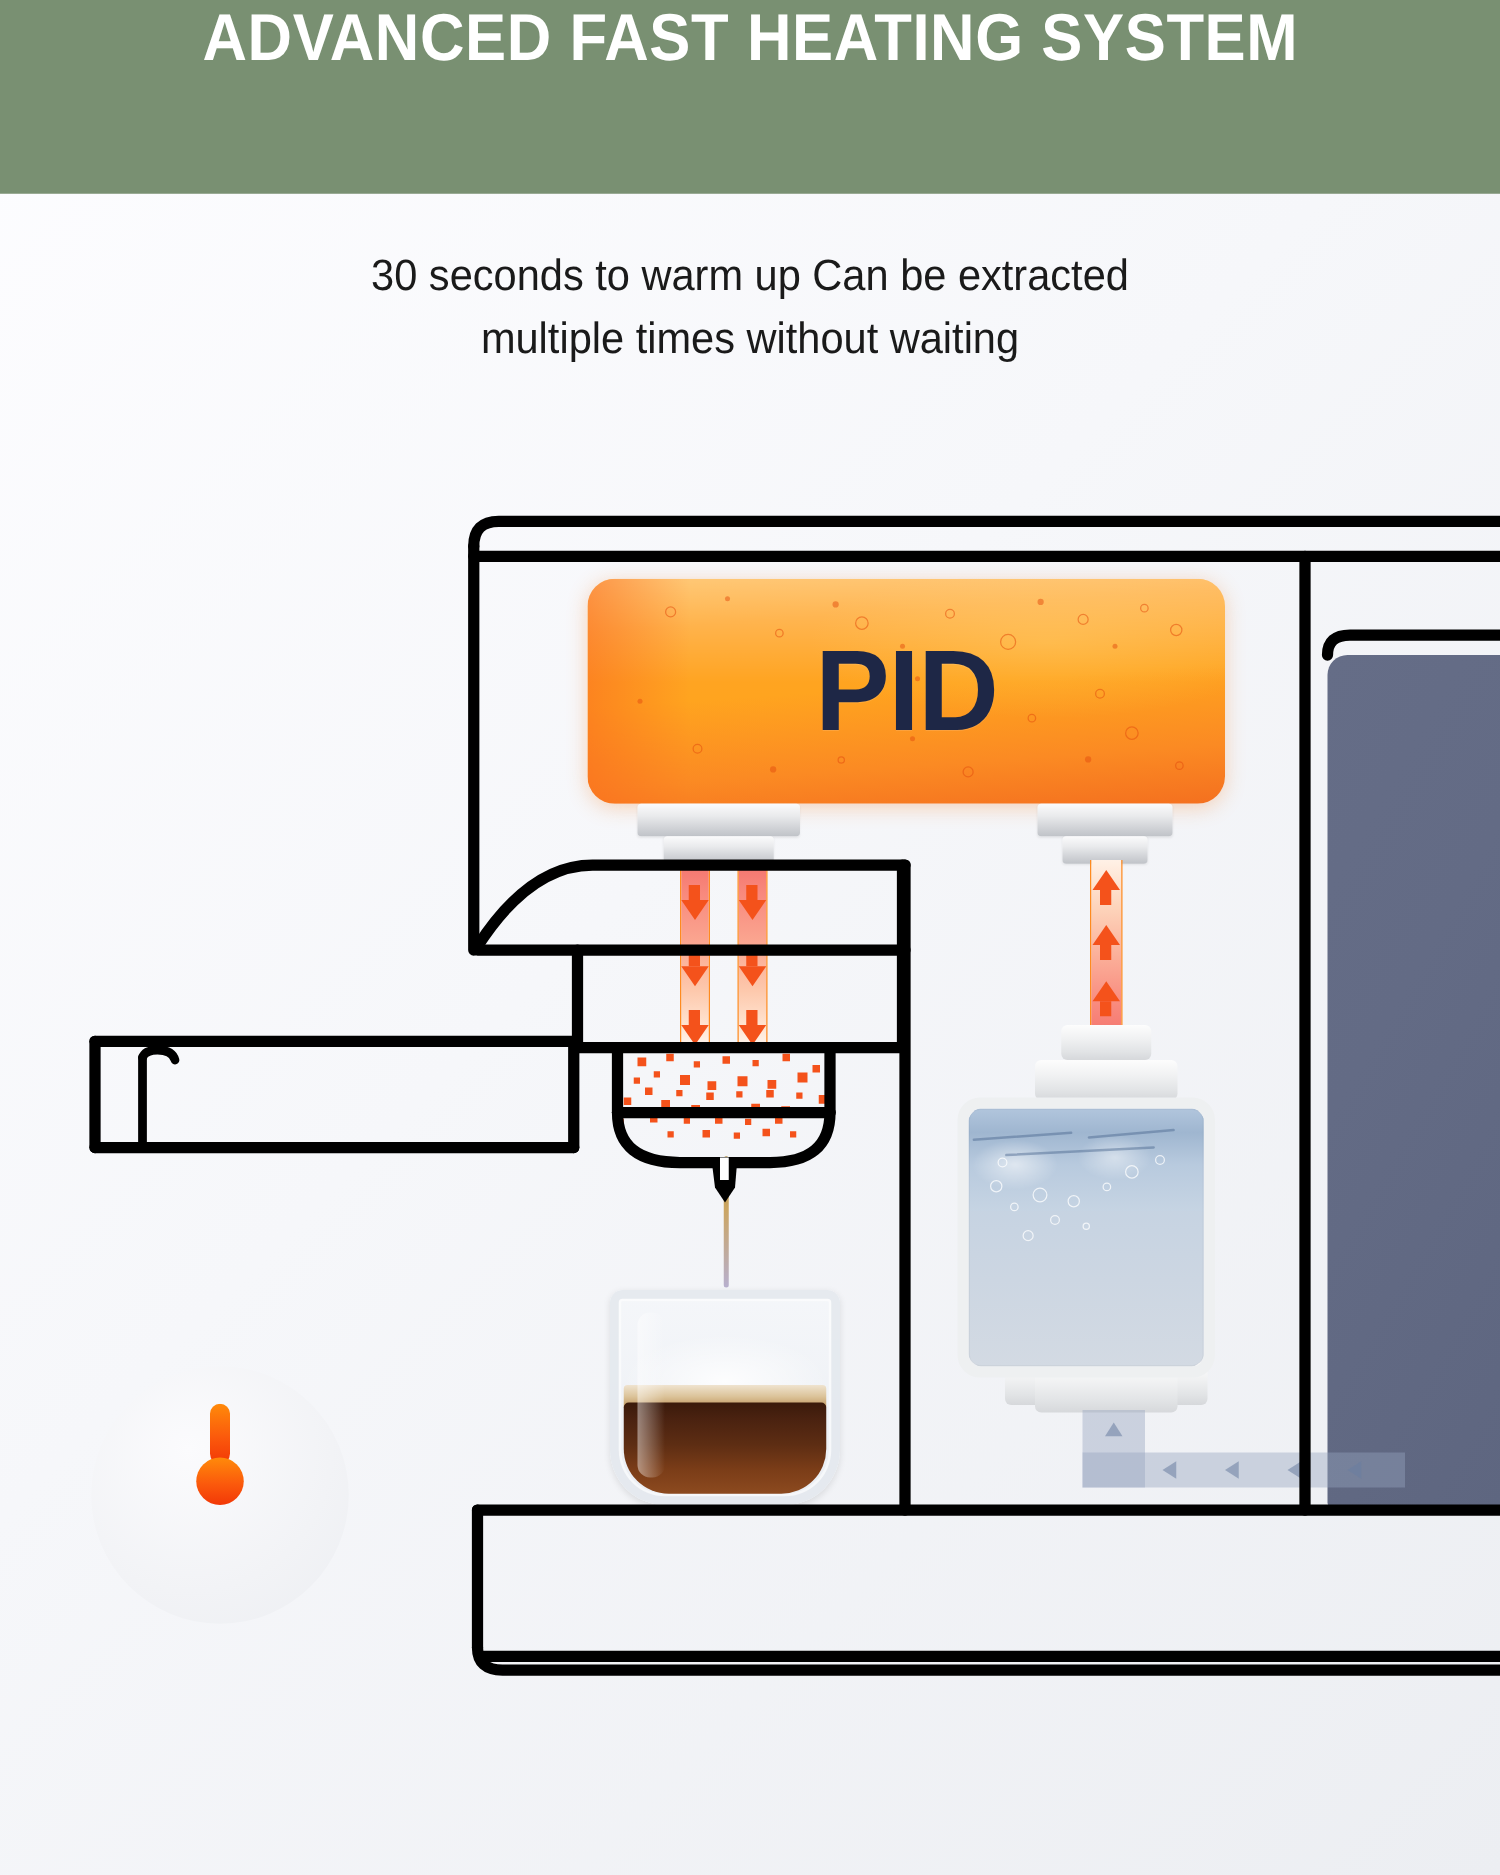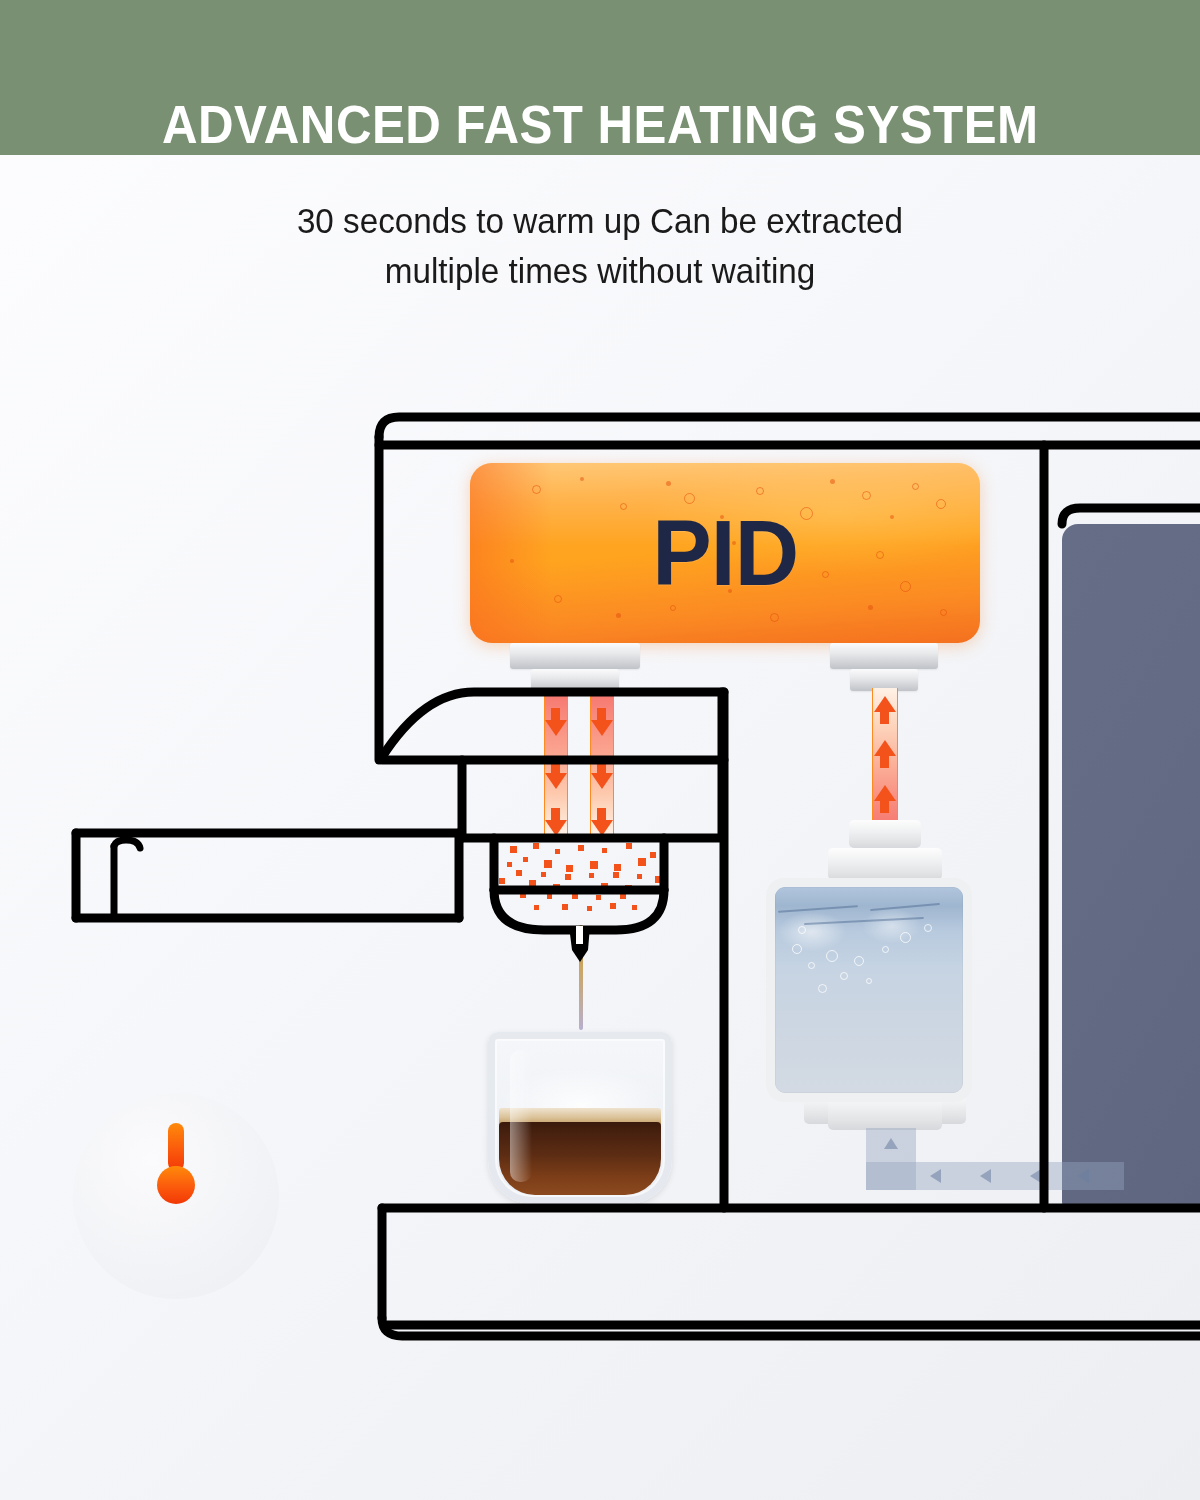--- a/index.html
+++ b/index.html
@@ -6,21 +6,21 @@
   html,body { width:1200px; height:1500px; }
   body {
     font-family: "Liberation Sans", sans-serif;
     background: linear-gradient(135deg,#fdfdff 0%,#f6f7fa 45%,#eceef2 100%);
     position:relative; overflow:hidden;
   }
 
   
   .banner{
     position:absolute; left:0; top:0; width:1200px; height:155px;
-    background:#799072; display:flex; align-items:flex-end; justify-content:center;
+    background:#799072; display:flex; align-items:flex-start; justify-content:center;
   }
   .banner-title{
     color:#ffffff; font-size:53px; font-weight:bold; letter-spacing:.5px;
     text-transform:uppercase; transform:scaleX(.93); white-space:nowrap;
     font-family:"Liberation Sans", sans-serif;
   }
 
   
   .subtitle{
     position:absolute; left:0; top:196px; width:1200px;

